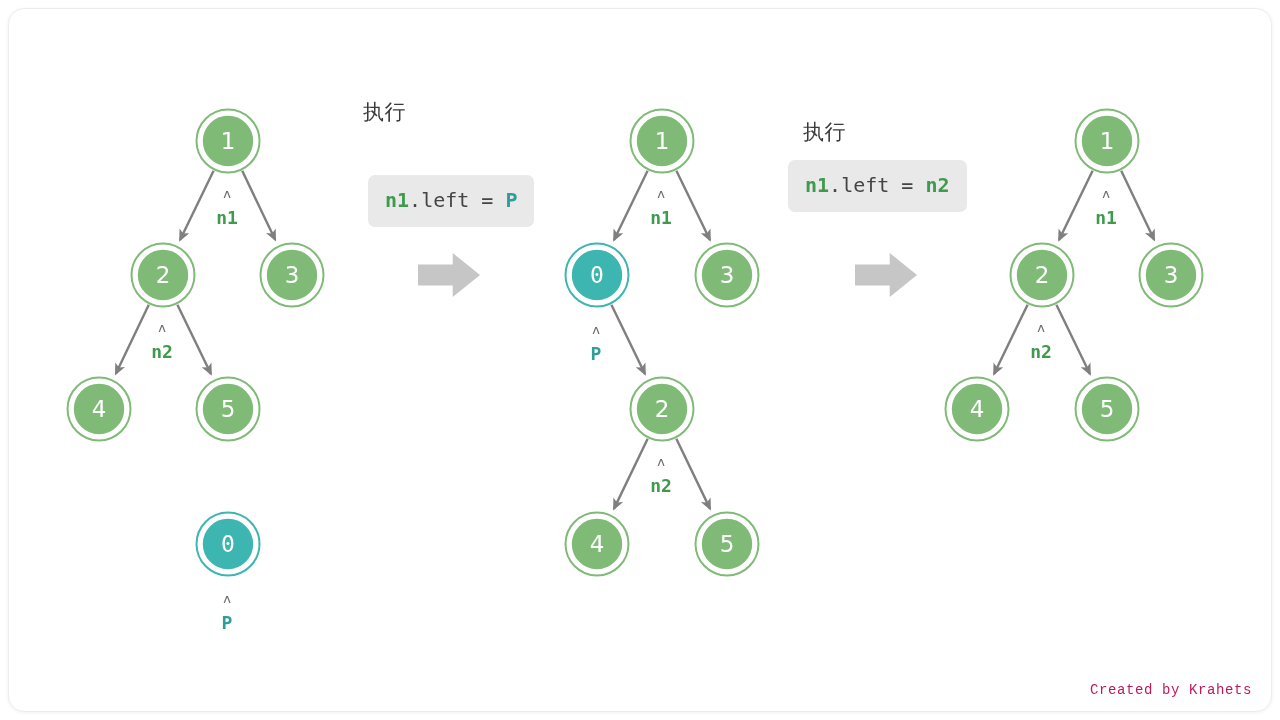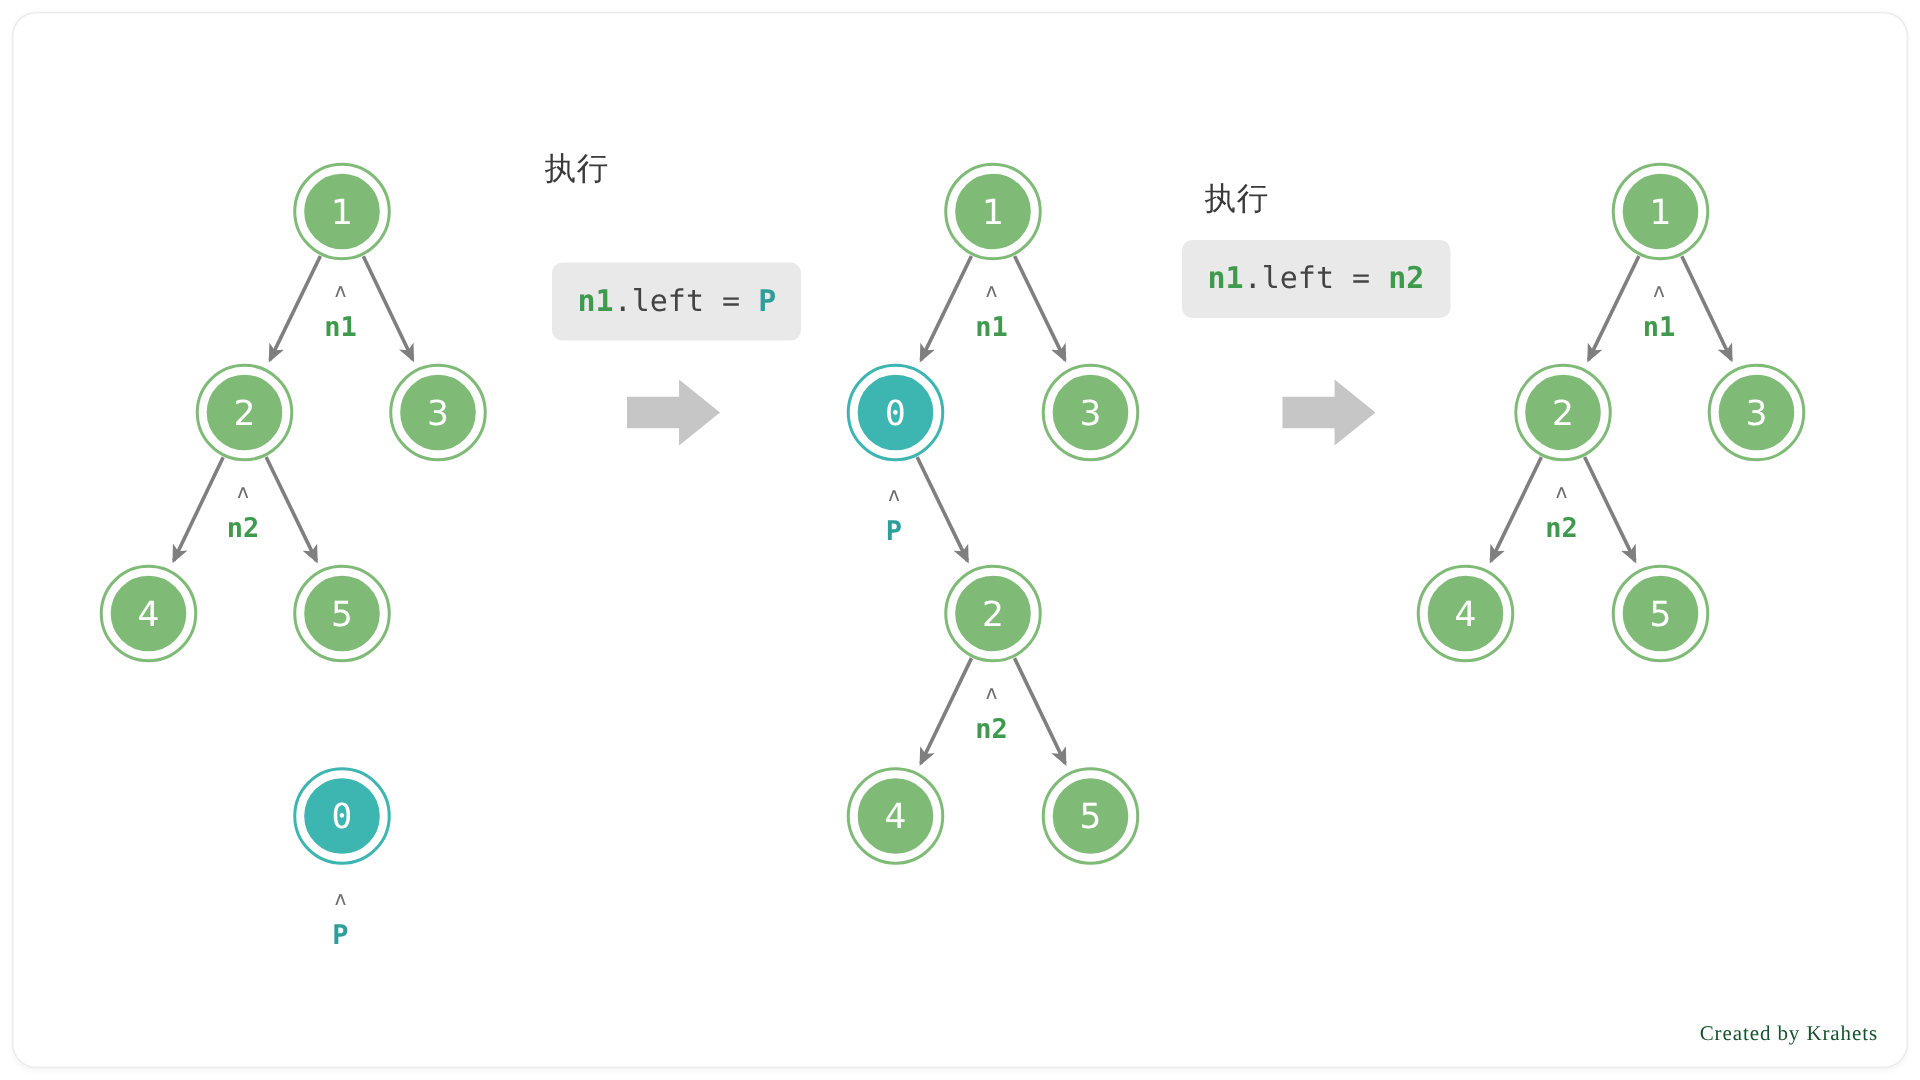--- a/index.html
+++ b/index.html
@@ -81,23 +81,23 @@
   .ptr-label.teal  { fill: #2f9e9b; }
   .caret {
     font-family: "DejaVu Sans", sans-serif;
     font-size: 13px;
     fill: #6d6d6d;
   }
   .watermark {
     position: absolute;
     right: 28px;
     bottom: 22px;
-    font-family: Liberation Serif, serif;
+    font-family: Liberation Mono, monospace;
     font-size: 14px;
-    color: #14532d;
+    color: #be185d;
     letter-spacing: 0.6px;
     white-space: nowrap;
   }
 </style>
 </head>
 <body>
 
 <div id="canvas">
   <div id="frame"></div>
 

